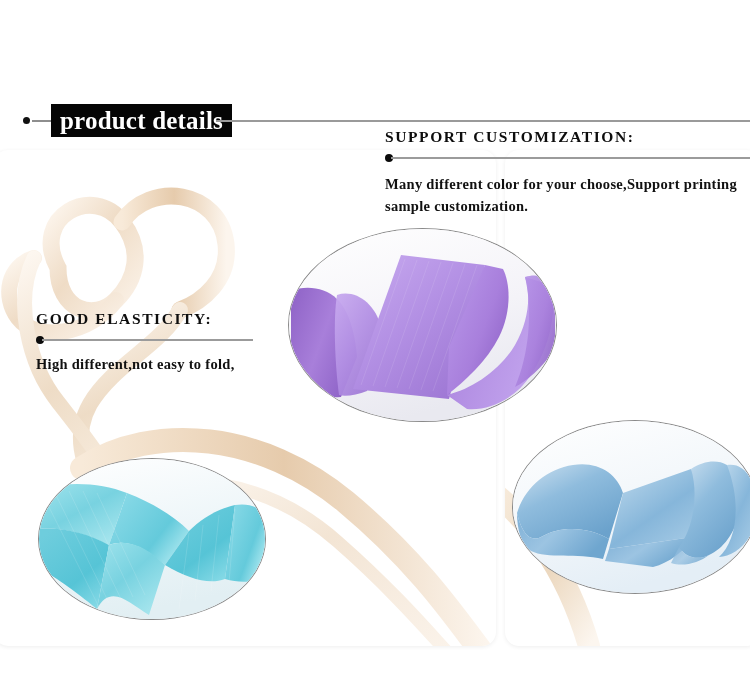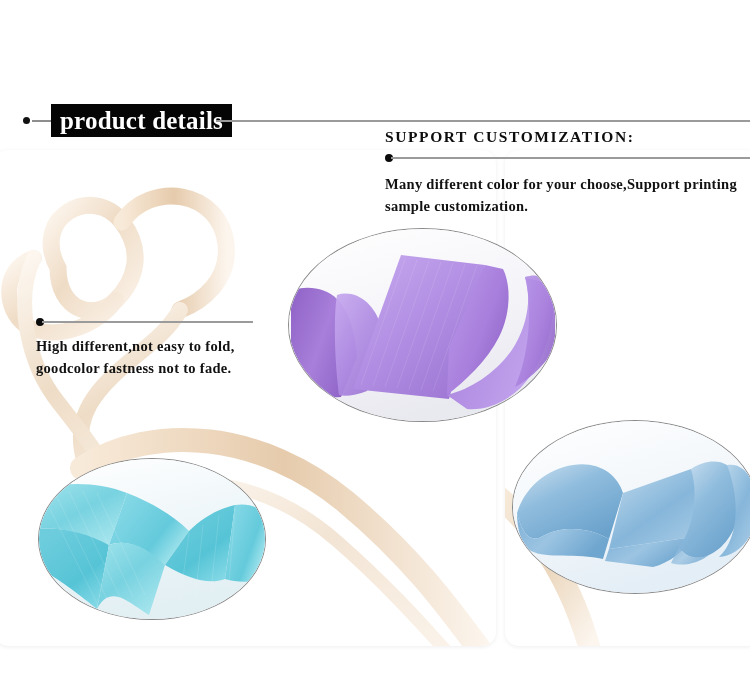--- a/index.html
+++ b/index.html
@@ -324,21 +324,21 @@
     <div class="block-title">SUPPORT CUSTOMIZATION:</div>
     <div class="block-divider">
       <span class="dot"></span>
       <span class="line"></span>
     </div>
     <div class="block-body">Many different color for your choose,Support printing</div>
     <div class="block-body" style="margin-top:0">sample customization.</div>
   </div>
 
   <div class="block" id="block-elasticity">
+    <div class="block-title">GOOD ELASTICITY:</div>
     <div class="block-divider">
       <span class="dot"></span>
       <span class="line"></span>
     </div>
     <div class="block-body">High different,not easy to fold,</div>
-    <div class="block-body" style="margin-top:0">goodcolor fastness not to fade.</div>
   </div>
 
 </div>
 
 </body></html>

